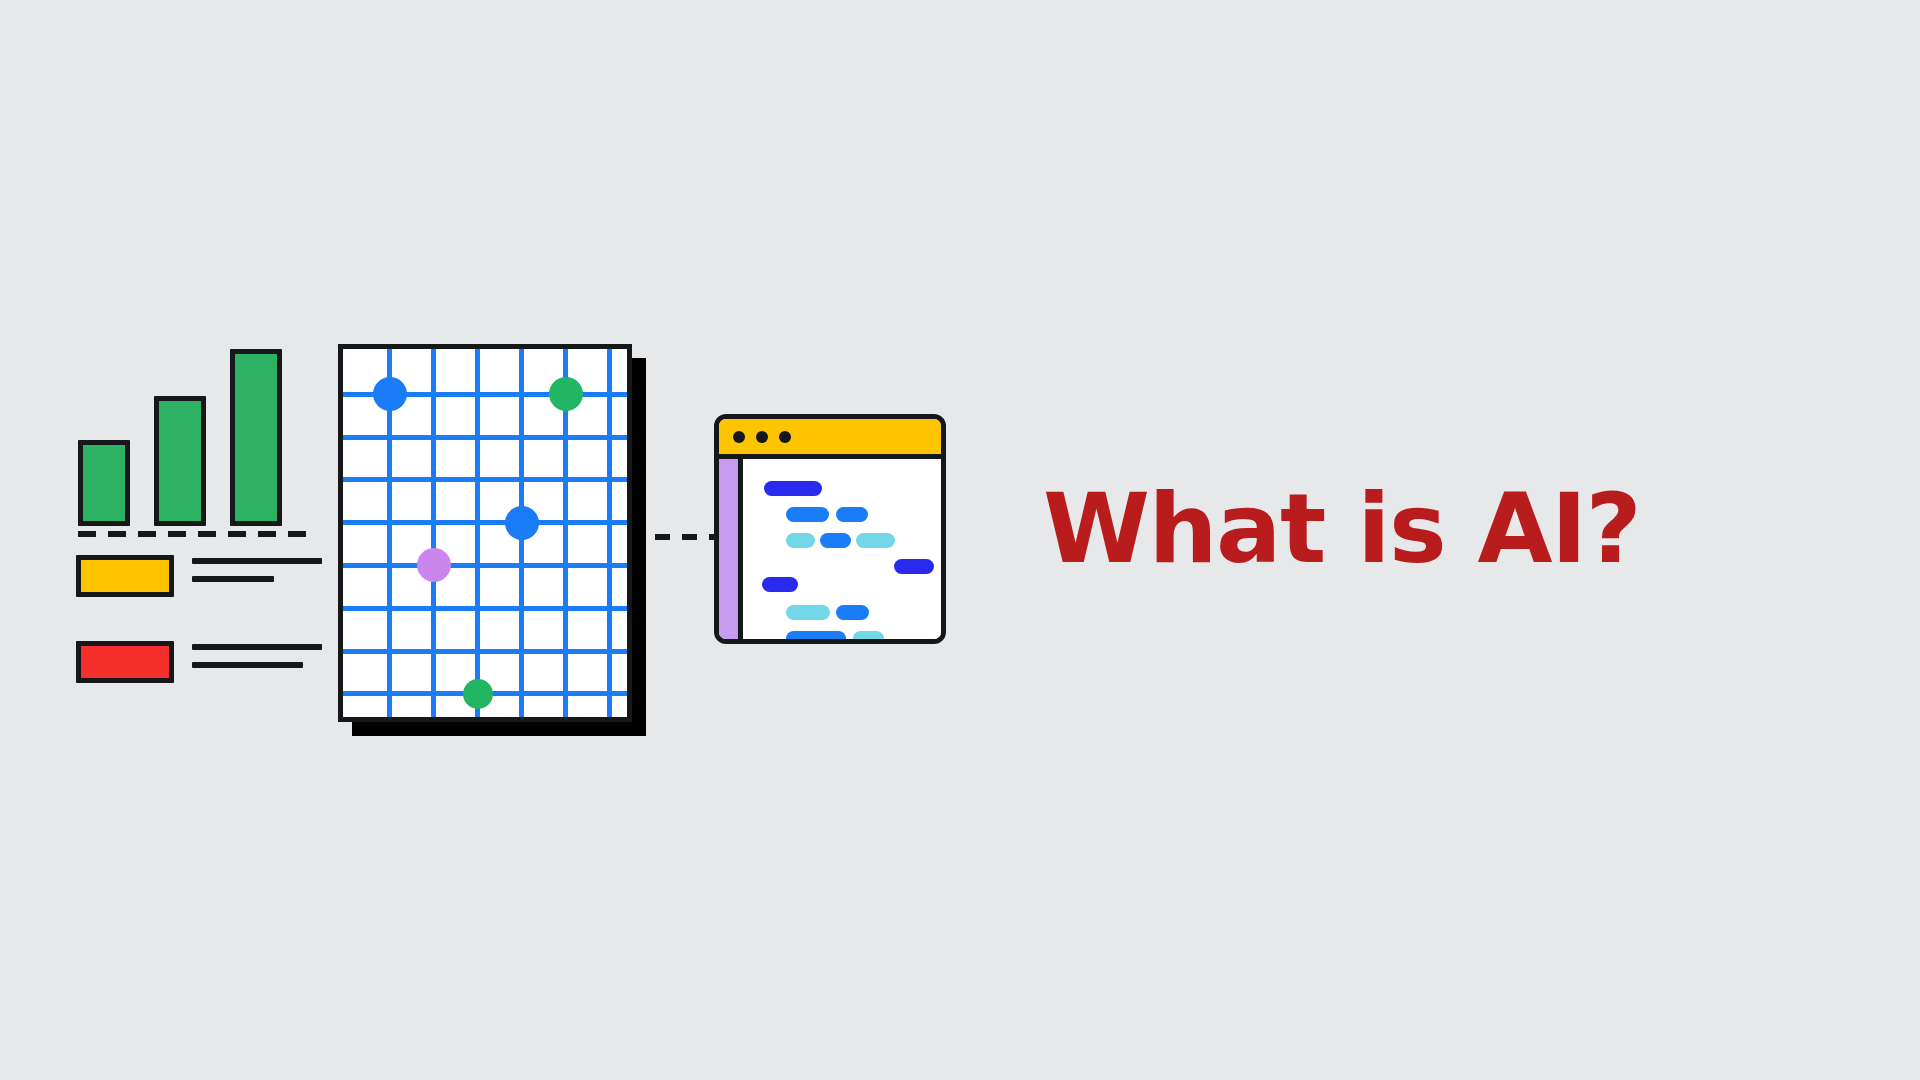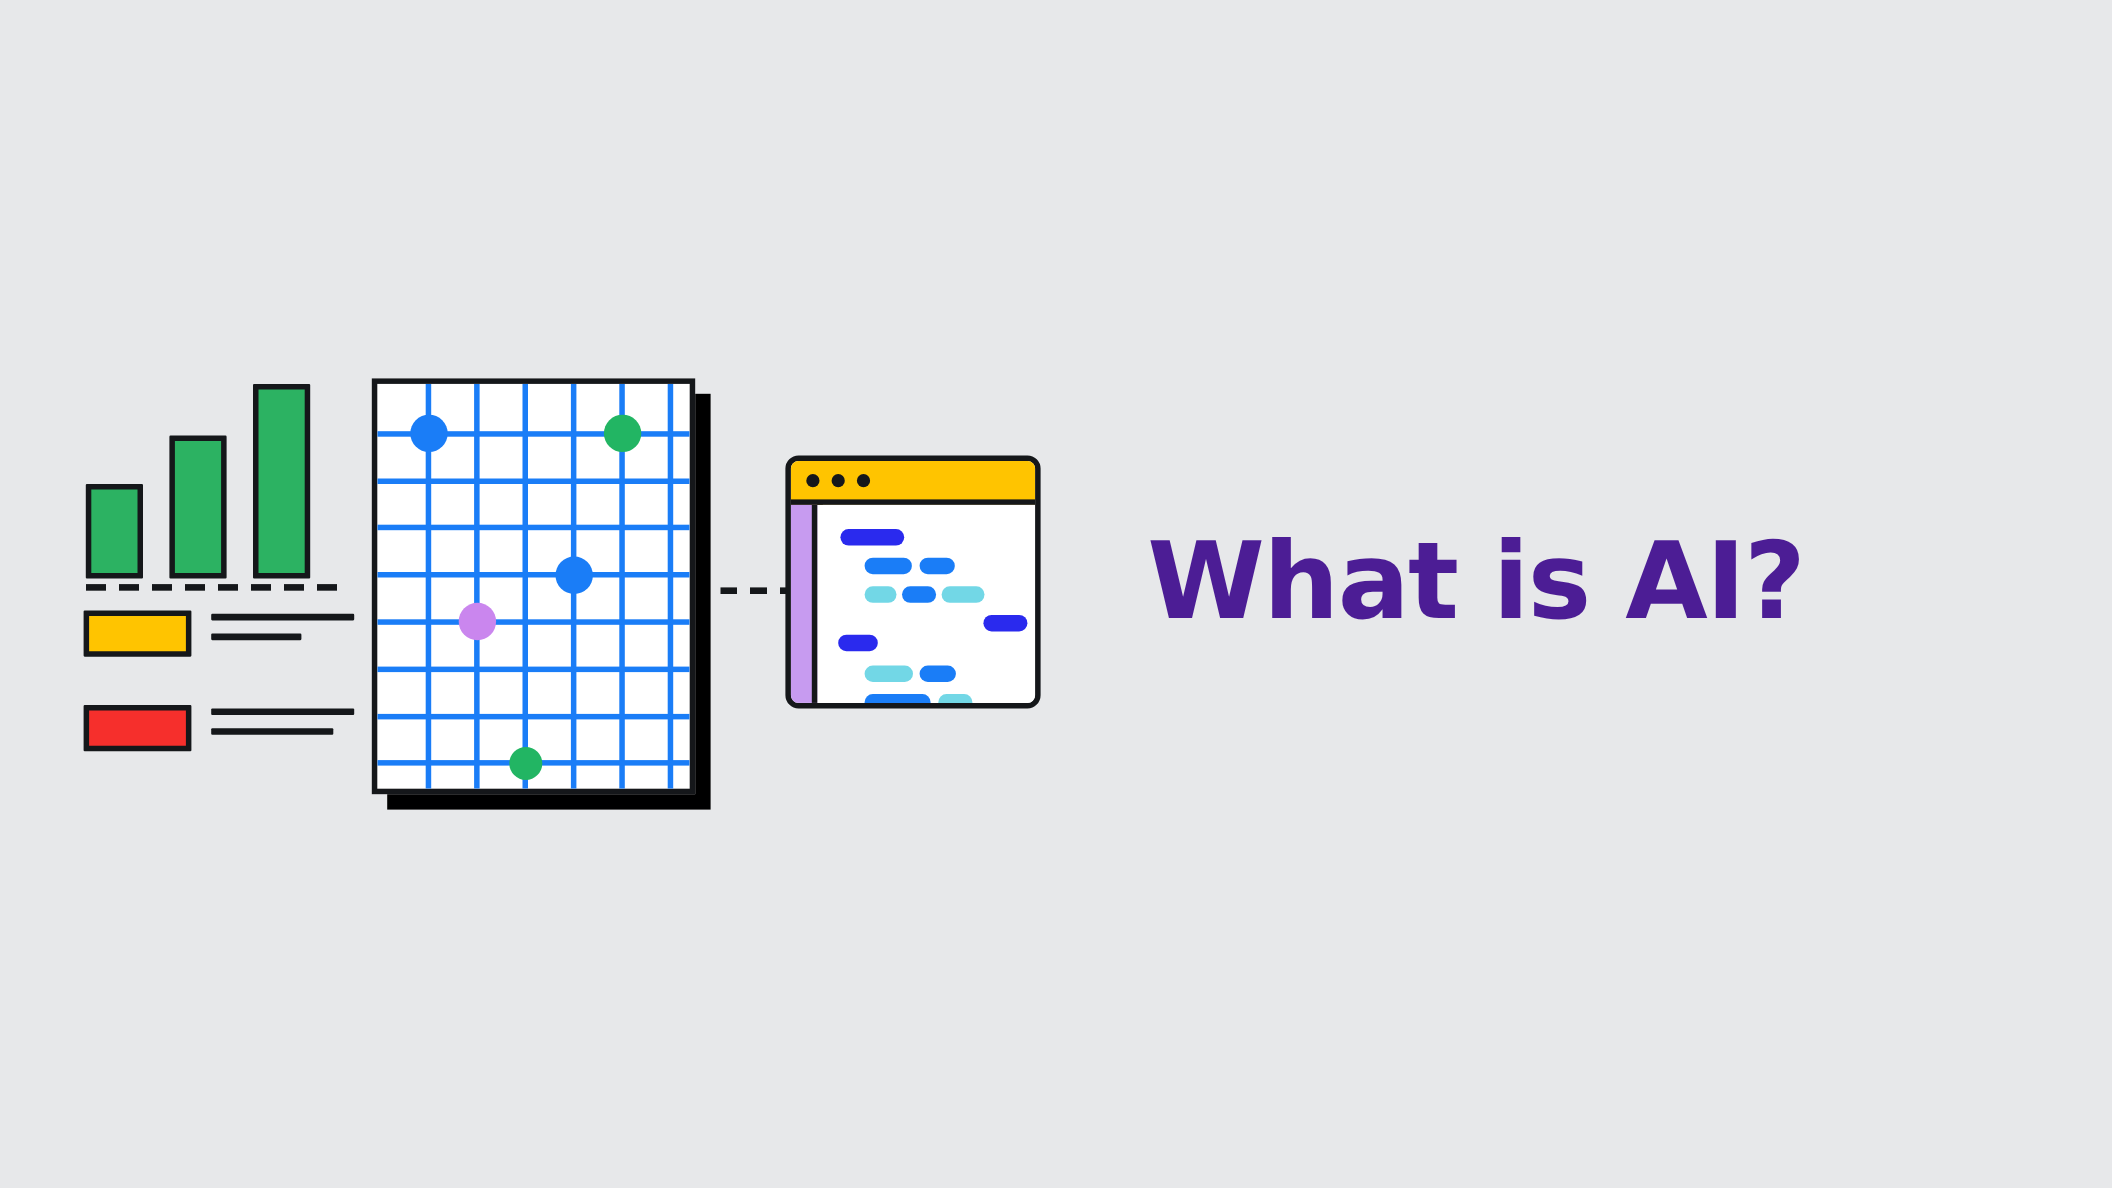--- a/index.html
+++ b/index.html
@@ -270,15 +270,15 @@
         <div class="code-line c-cyan" style="left: 108px; top: 74px; width: 39px; background: rgb(114, 215, 230);"></div>
         <div class="code-line c-deep" style="left: 146px; top: 100px; width: 40px; background: rgb(42, 42, 238);"></div>
         <div class="code-line c-deep" style="left: 14px; top: 118px; width: 36px; background: rgb(42, 42, 238);"></div>
         <div class="code-line c-cyan" style="left: 38px; top: 146px; width: 44px; background: rgb(114, 215, 230);"></div>
         <div class="code-line c-blue" style="left: 88px; top: 146px; width: 33px; background: rgb(26, 125, 247);"></div>
         <div class="code-line c-blue" style="left: 38px; top: 172px; width: 60px; background: rgb(26, 125, 247);"></div>
         <div class="code-line c-cyan" style="left: 105px; top: 172px; width: 31px; background: rgb(114, 215, 230);"></div>
       </div>
   </div>
 
-  <div id="headline" style="color: #4c1d95;">What is AI?</div>
+  <div id="headline" style="color: #b91c1c;">What is AI?</div>
 
 </div>
 
 </body></html>

